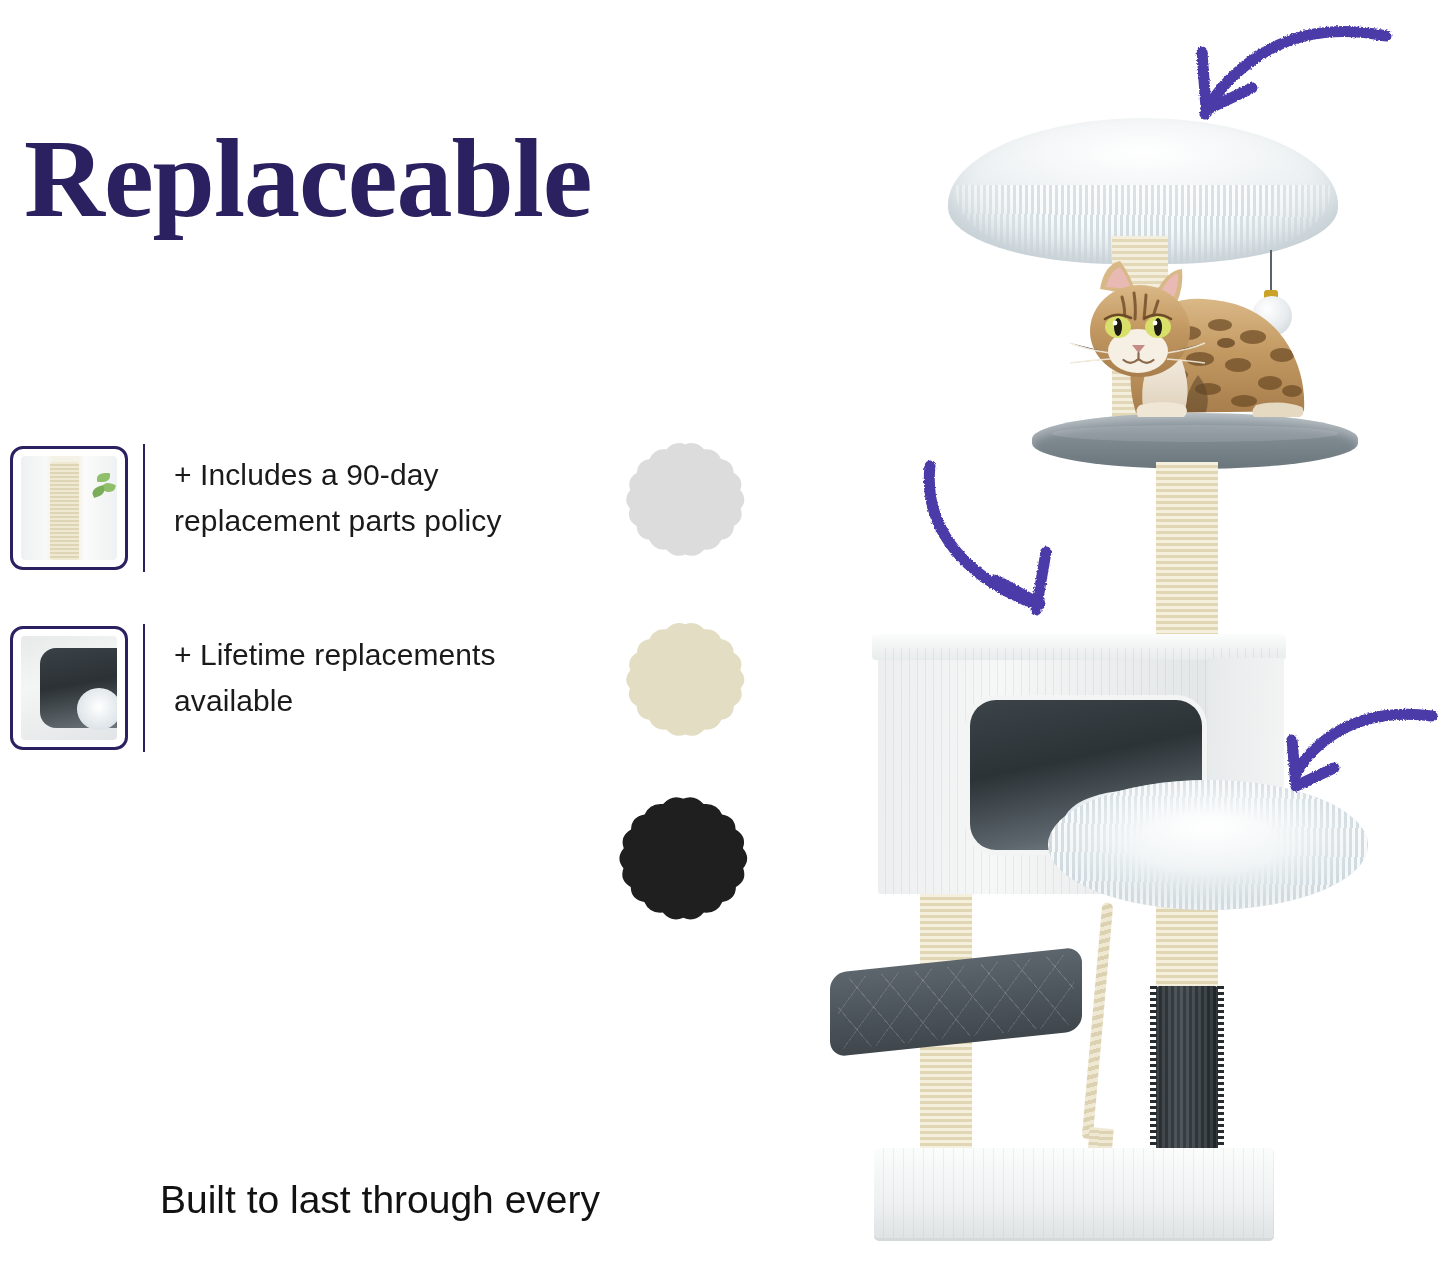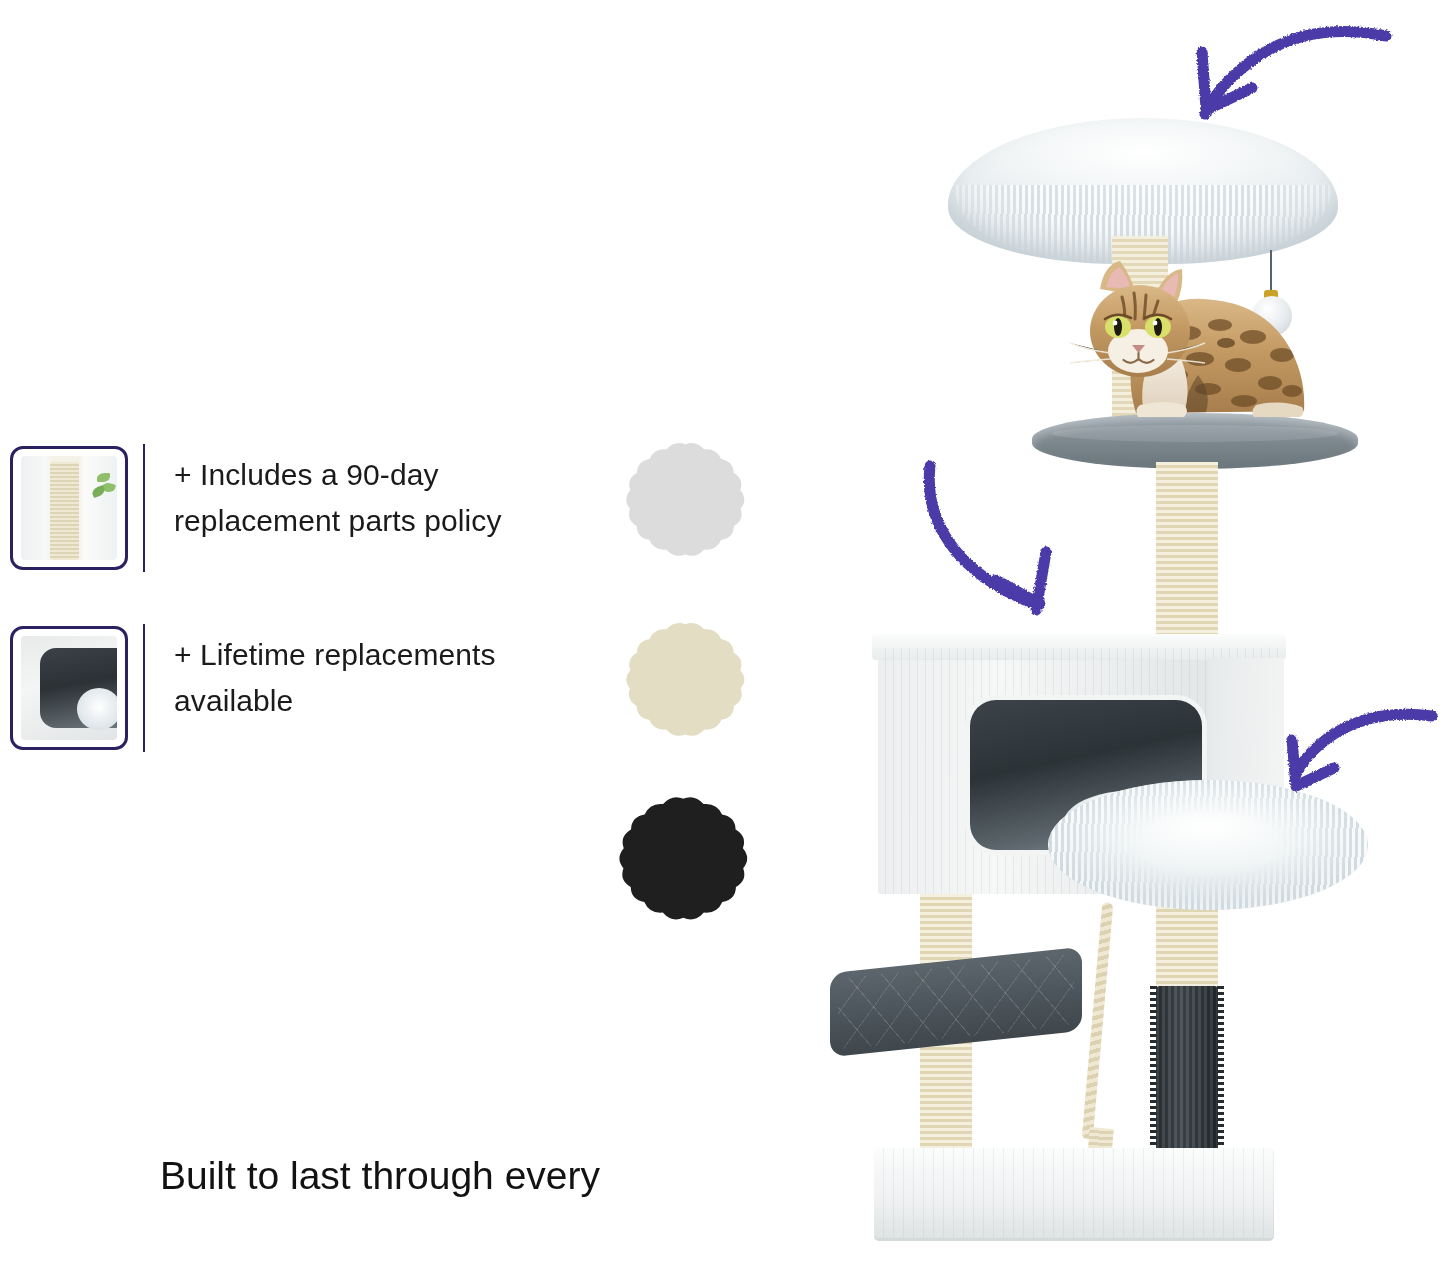--- a/index.html
+++ b/index.html
@@ -175,21 +175,21 @@
     left: 30px;
     top: 1148px;
     width: 700px;
     text-align: center;
     font-family: "Liberation Sans", sans-serif;
     font-weight: 300;
     font-size: 39px;
     line-height: 1.42;
     color: #121212;
   }
-  .tagline span { display: block; }
+  .tagline span { display: block; margin-top: 24px; }
 
   
   .product {
     position: absolute;
     left: 820px;
     top: 0;
     width: 625px;
     height: 1271px;
   }
   .product > * { position: absolute; }
@@ -357,20 +357,21 @@
 
   
   .arrows { position:absolute; left:0; top:0; width:1445px; height:1271px; pointer-events:none; }
 </style>
 </head>
 <body>
 
 <div class="canvas">
 
   <h1 class="headline">
+    <span class="l1">Replaceable</span>
   </h1>
 
   <div class="features">
 
 
     <div class="frow">
       <div class="thumb">
         <div class="thumb-inner th-sisal">
           <div class="post"></div>
           <div class="leaf a"></div>

